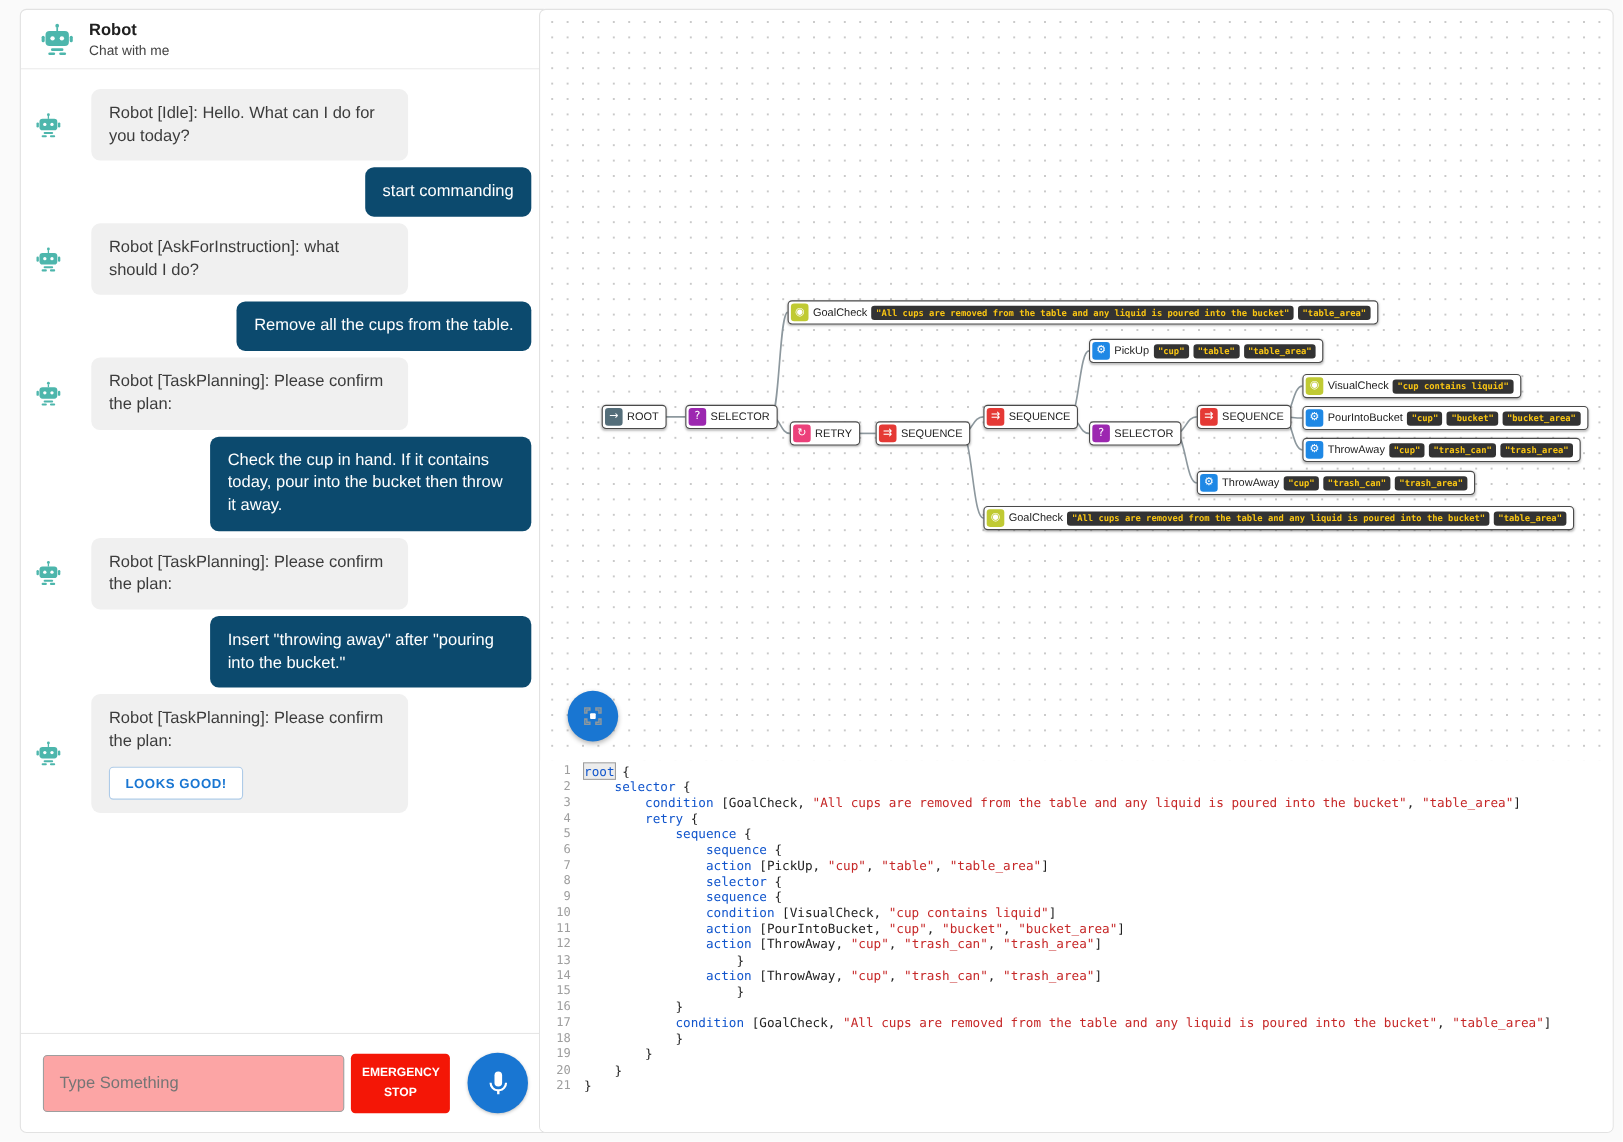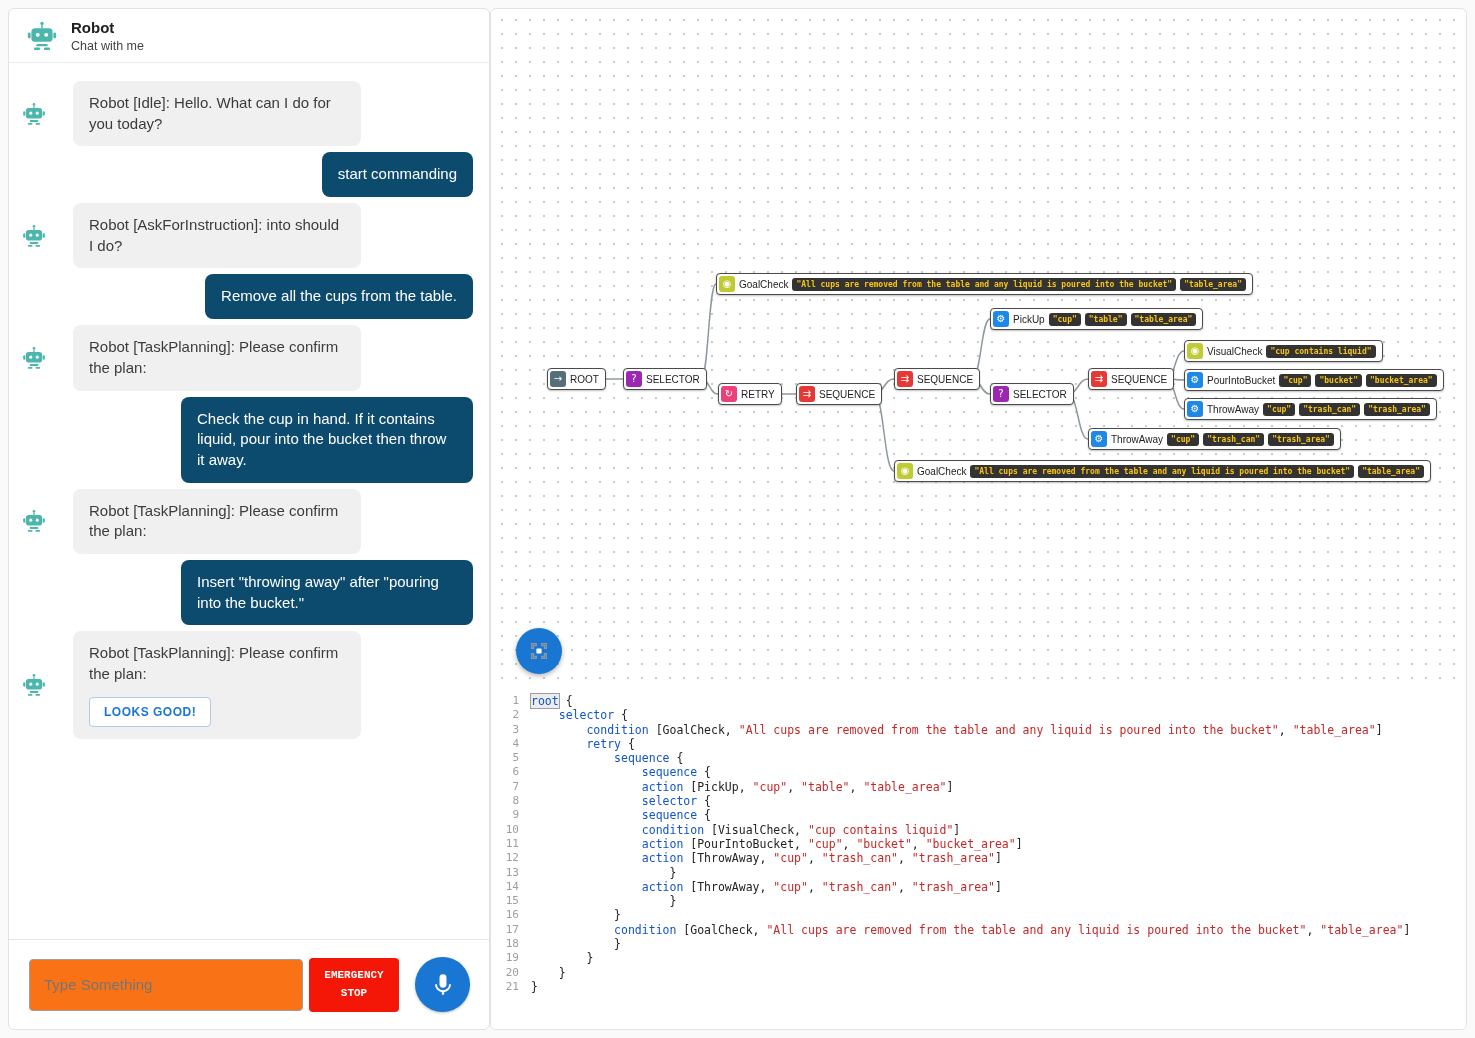--- a/index.html
+++ b/index.html
@@ -1,38 +1,38 @@
 <!DOCTYPE html>
 <html><head>
 <meta charset="utf-8">
 <style>
   *{box-sizing:border-box;margin:0;padding:0}
   html,body{width:1475px;height:1038px}
   body{font-family:"Liberation Sans",sans-serif;background:#fafafa;position:relative;overflow:hidden}
   .panel{position:absolute;background:#fff;border:1px solid #e2e2e2;border-radius:6px;overflow:hidden}
 
   
-  #left-panel{left:8px;top:8px;width:482px;height:1022px;display:flex;flex-direction:column}
+  #left-panel{left:18px;top:8px;width:482px;height:1022px;display:flex;flex-direction:column}
   .chat-header{display:flex;align-items:center;gap:12px;padding:8px 16px;border-bottom:1px solid #ececec;flex:0 0 54px}
   .chat-header .avatar svg{width:34px;height:34px;display:block}
   .chat-title{font-size:15px;font-weight:bold;color:#202020}
   .chat-subtitle{font-size:12.5px;color:#444;margin-top:3px}
   .chat-messages{flex:1;padding:18px 16px 8px 12px;display:flex;flex-direction:column;gap:6px;overflow:hidden}
   .msg-row{display:flex;align-items:center}
   .msg-row.user{justify-content:flex-end}
   .msg-avatar{flex:0 0 26px;margin-right:26px;display:flex}
   .msg-avatar svg{width:26px;height:26px}
   .bubble{border-radius:8px;padding:12px 16px;font-size:15px;line-height:1.38}
   .bubble.robot{background:#f0f0f0;color:#3c3c3c;max-width:288px}
   .bubble.user{background:#0c4a6e;color:#fff;max-width:292px}
   .looks-good-btn{display:block;margin-top:12px;background:#fff;border:1px solid #aecbe8;color:#1976d2;font-weight:bold;font-size:12px;letter-spacing:.5px;padding:7px 14px;border-radius:4px;font-family:inherit;cursor:pointer}
   .chat-bottom{flex:0 0 90px;border-top:1px solid #e6e6e6;display:flex;align-items:center;padding:0 16px 0 20px}
-  .chat-input{width:274px;height:52px;border:1px solid #9e9e9e;border-radius:4px;padding:0 14px;font-size:15px;font-family:inherit;color:#333;outline:none;background:#f97316}
+  .chat-input{width:274px;height:52px;border:1px solid #9e9e9e;border-radius:4px;padding:0 14px;font-size:15px;font-family:inherit;color:#333;outline:none;background:#fca5a5}
   .chat-input::placeholder{color:#757575}
-  .emergency-btn{width:90px;height:54px;margin-left:6px;color:#fff;border:none;border-radius:4px;font-weight:bold;font-size:11px;line-height:1.55;font-family:Liberation Mono, monospace;padding:0 10px;cursor:pointer}
+  .emergency-btn{width:90px;height:54px;margin-left:6px;color:#fff;border:none;border-radius:4px;font-weight:bold;font-size:11px;line-height:1.55;font-family:Liberation Sans, sans-serif;padding:0 10px;cursor:pointer}
   .mic-btn{width:55px;height:55px;margin-left:16px;border-radius:50%;border:none;display:flex;align-items:center;justify-content:center;cursor:pointer;box-shadow:0 1px 3px rgba(0,0,0,.25)}
 
   
   #right-panel{left:490px;top:8px;width:977px;height:1022px;display:flex;flex-direction:column}
   .tree-canvas{position:relative;flex:0 0 682px;background-image:radial-gradient(#c9c9c9 1px,transparent 1.2px);background-size:14px 14px;background-position:4px 4px}
   .tree-canvas svg.edges{position:absolute;left:0;top:0;pointer-events:none;z-index:1}
   .tree-canvas path{fill:none;stroke:#8d989e;stroke-width:1.5}
   .tree-node{position:absolute;display:flex;align-items:center;gap:4px;background:#fff;border:1px solid #4a4a4a;border-radius:4px;padding:2px 6px 2px 2px;box-shadow:0 1px 2px rgba(0,0,0,.25);white-space:nowrap;z-index:2;cursor:pointer}
   .node-icon{width:16px;height:16px;border-radius:3px;color:#fff;font-size:10px;line-height:1;display:flex;align-items:center;justify-content:center;font-family:"DejaVu Sans",sans-serif}
   .node-label{font-family:Liberation Sans, sans-serif;font-size:10px;color:#222}
@@ -114,21 +114,21 @@
             <rect x="20" y="9.5" width="2" height="4.2" rx="1"></rect>
         <circle cx="9" cy="11.2" r="1.4" fill="#fff"></circle>
             <circle cx="15" cy="11.2" r="1.4" fill="#fff"></circle>
         <rect x="8" y="17.6" width="8" height="1.7" rx=".85"></rect>
         <rect x="6.3" y="20.2" width="4.4" height="1.7" rx=".85"></rect>
             <rect x="13.3" y="20.2" width="4.4" height="1.7" rx=".85"></rect>
 
     </svg>
         </span>
         <div class="bubble robot">
-          <div>Robot [AskForInstruction]: into should I do?</div>
+          <div>Robot [AskForInstruction]: what should I do?</div>
         </div>
       </div>
       <div class="msg-row user">
         <div class="bubble user">
           <div>Remove all the cups from the table.</div>
         </div>
       </div>
       <div class="msg-row robot">
         <span class="msg-avatar">
           <svg viewBox="0 0 24 24" fill="#4db6ac">
@@ -145,21 +145,21 @@
             <rect x="13.3" y="20.2" width="4.4" height="1.7" rx=".85"></rect>
 
     </svg>
         </span>
         <div class="bubble robot">
           <div>Robot [TaskPlanning]: Please confirm the plan:</div>
         </div>
       </div>
       <div class="msg-row user">
         <div class="bubble user">
-          <div>Check the cup in hand. If it contains liquid, pour into the bucket then throw it away.</div>
+          <div>Check the cup in hand. If it contains today, pour into the bucket then throw it away.</div>
         </div>
       </div>
       <div class="msg-row robot">
         <span class="msg-avatar">
           <svg viewBox="0 0 24 24" fill="#4db6ac">
 
         <circle cx="12" cy="3.1" r="1.2"></circle>
             <rect x="11.45" y="4" width="1.1" height="2.5"></rect>
         <rect x="4.5" y="6.5" width="15" height="9.6" rx="2.6"></rect>
         <rect x="2" y="9.5" width="2" height="4.2" rx="1"></rect>

